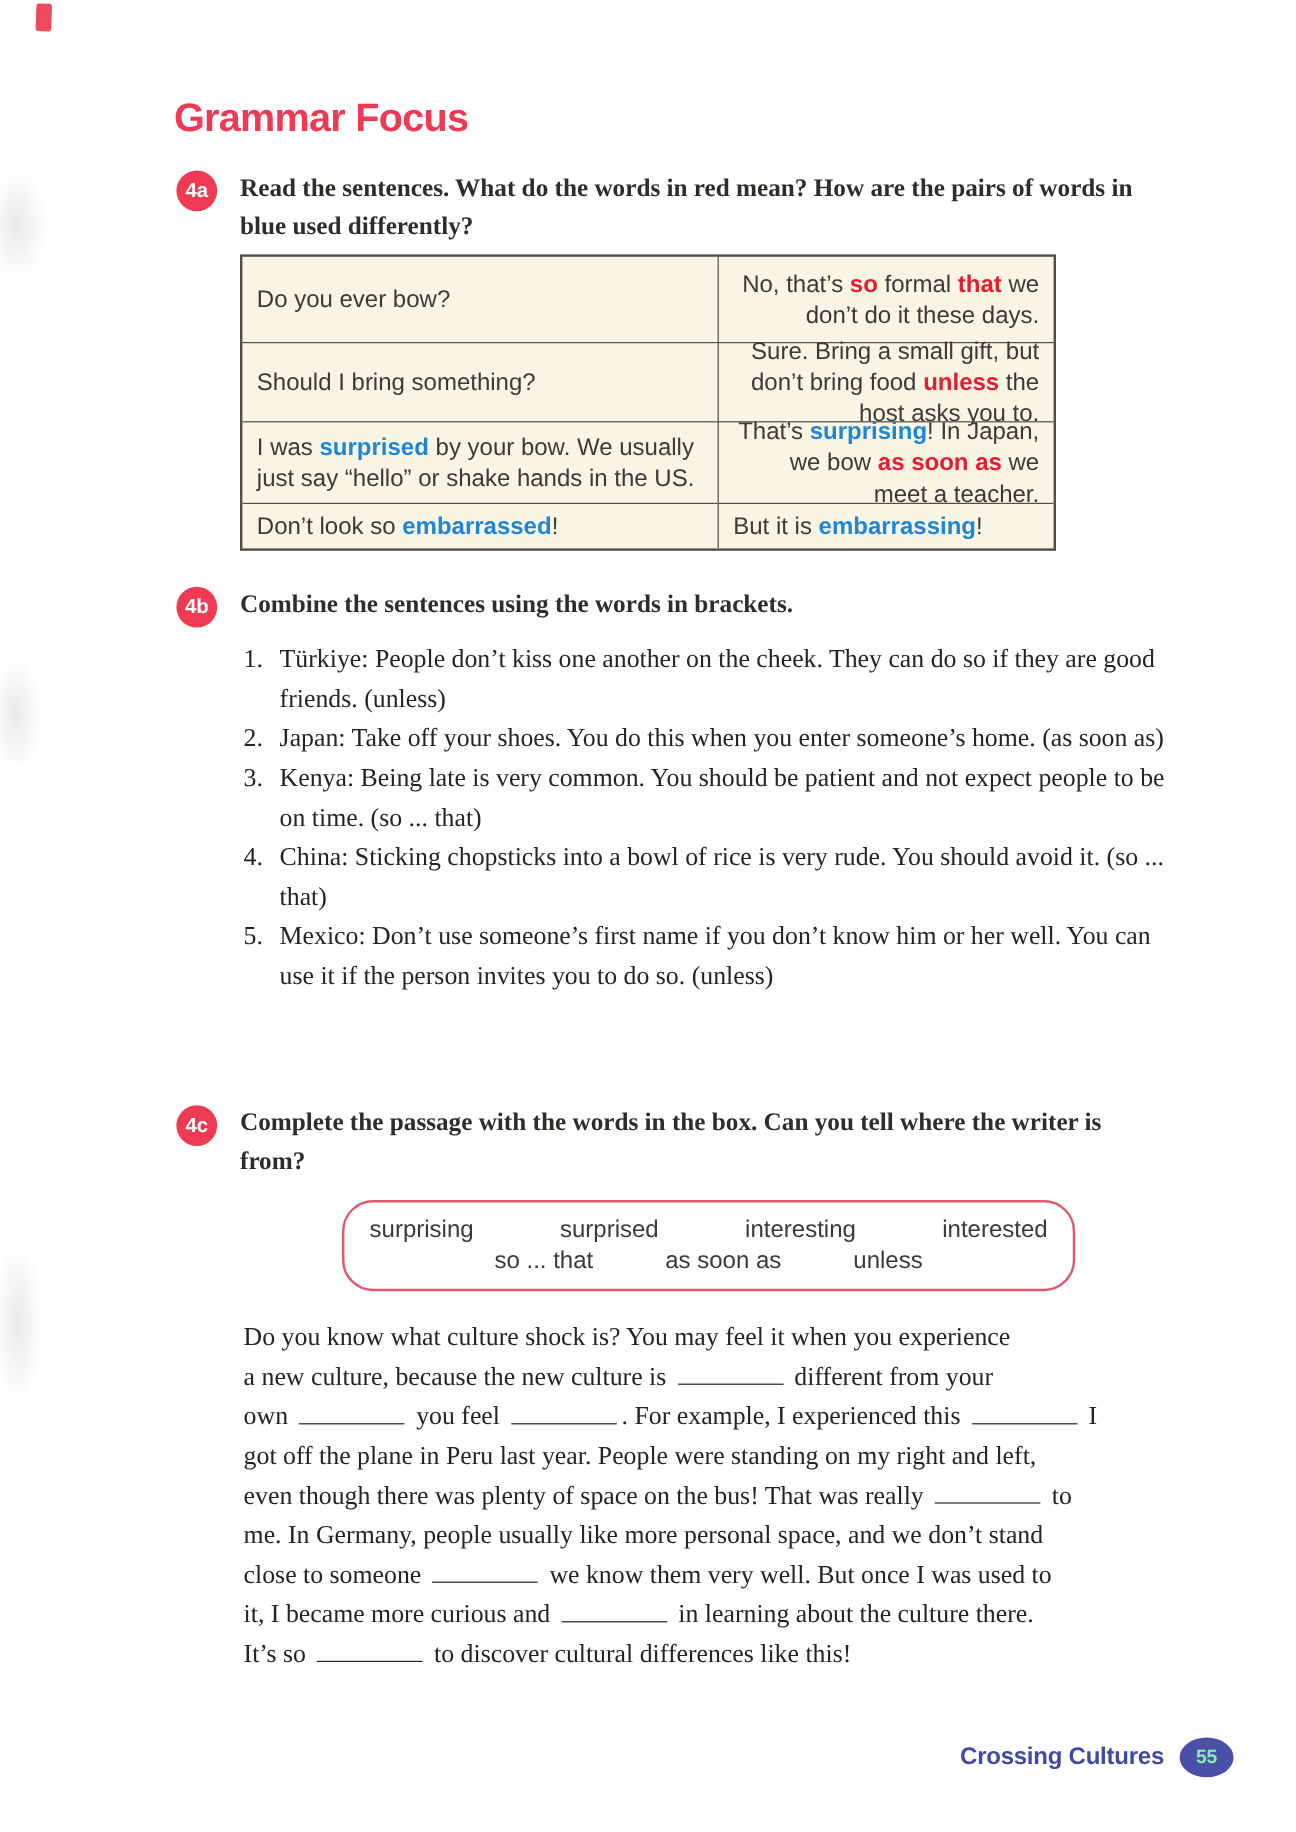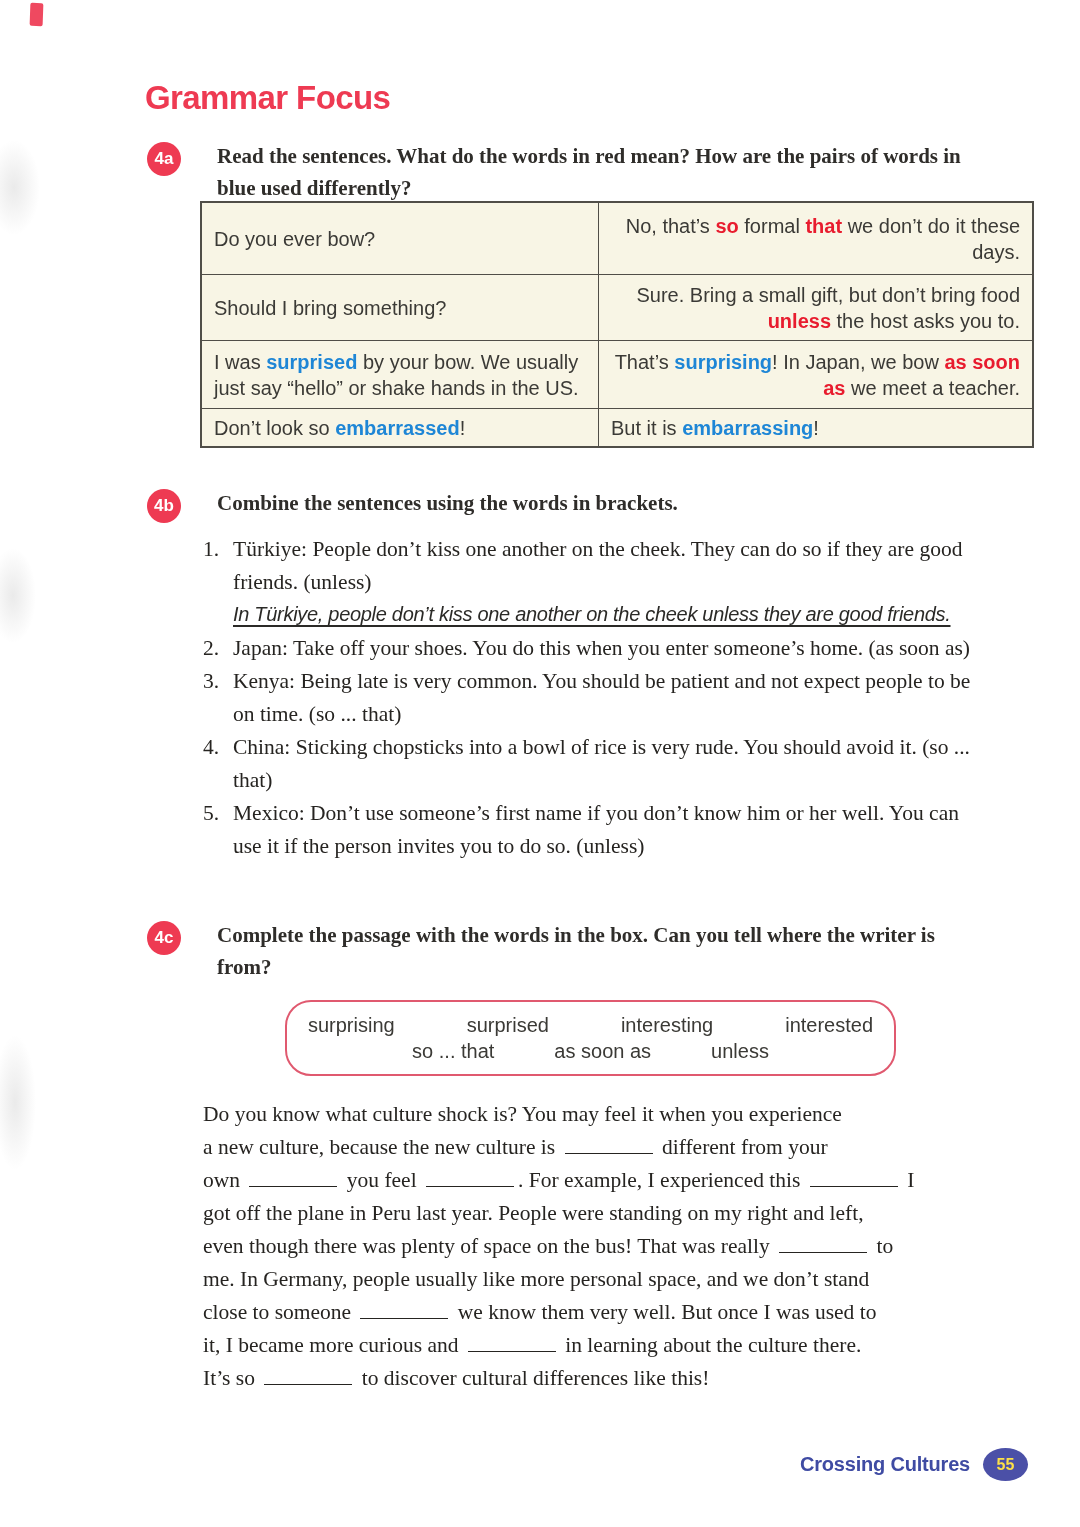--- a/index.html
+++ b/index.html
@@ -21,36 +21,36 @@
   }
   .red-mark{position:absolute;left:30px;top:3px;width:13px;height:23px;
     background:var(--accent_red);opacity:.92;border-radius:2px;transform:rotate(2deg);}
   .smudge{position:absolute;border-radius:50%;
     background:radial-gradient(closest-side,rgba(125,125,125,.16),rgba(125,125,125,0));}
   .page-title{
     position:absolute;left:145px;top:57px;
     font:700 33px "Liberation Sans",sans-serif;letter-spacing:-.6px;
     color:var(--accent_red);
   }
-  .sec{position:absolute;display:flex;gap:36px;}
+  .sec{position:absolute;display:flex;gap:19px;}
   .badge{
     width:34px;height:34px;border-radius:50%;background:var(--accent_red);
     color:#fff;font:700 17px "Liberation Sans",sans-serif;
     display:flex;align-items:center;justify-content:center;flex:0 0 34px;
     margin-top:2px;
   }
   .sec-heading{
     font:700 21px/32px "Liberation Serif",serif;color:#2f2d2a;
   }
   #sec4a{left:147px;top:140px;} #sec4a .sec-heading{width:748px;}
   #sec4b{left:147px;top:487px;} #sec4b .sec-heading{width:800px;}
   #sec4c{left:147px;top:919px;} #sec4c .sec-heading{width:742px;font-family:Liberation Serif, serif;}
 
   .grammar-table{
-    position:absolute;left:200px;top:201px;width:834px;
+    position:absolute;left:200px;top:212px;width:680px;
     background:var(--table_bg);border:2px solid var(--table_border);
     display:grid;grid-template-columns:396px 1fr;
     grid-template-rows:71px 66px 68px 38px;
     box-sizing:border-box;
   }
   .cell{
     padding:4px 12px;display:flex;align-items:center;box-sizing:border-box;
     font:20px/26px "Liberation Sans",sans-serif;color:var(--table_ink);
     border-top:1.5px solid var(--table_border);
   }
@@ -91,21 +91,21 @@
     display:inline-block;width:88px;height:.85em;
     border-bottom:1.6px solid var(--ink);margin:0 4px;vertical-align:baseline;
   }
   .footer{
     position:absolute;right:52px;top:1448px;
     display:flex;align-items:center;gap:13px;margin-left:41px;
   }
   .footer-label{font:700 20px "Liberation Sans",sans-serif;color:var(--footer_indigo);letter-spacing:-.2px;}
   .page-badge{
     width:45px;height:33px;border-radius:50%;background:var(--badge_indigo);
-    color:#fde047;font:700 16px "Liberation Sans",sans-serif;
+    color:#86efac;font:700 16px "Liberation Sans",sans-serif;
     display:flex;align-items:center;justify-content:center;
   }
 </style>
 </head>
 <body>
 
 <div class="red-mark"></div>
 <div class="smudge" style="left:-12px;top:140px;width:52px;height:95px;"></div>
 <div class="smudge" style="left:-10px;top:548px;width:46px;height:95px;"></div>
 <div class="smudge" style="left:468px;top:233px;width:72px;height:46px;"></div>
@@ -148,21 +148,20 @@
 <div class="sec" id="sec4b">
   <div class="badge">4b</div>
   <div class="sec-heading">Combine the sentences using the words in brackets.</div>
 </div>
 
 <div class="items">
   <div class="item">
     <div class="item-num">1.</div>
     <div class="item-body">
       <div>Türkiye: People don’t kiss one another on the cheek. They can do so if they are good friends. (unless)</div>
-      <div class="answer">In Türkiye, people don’t kiss one another on the cheek unless they are good friends.</div>
     </div>
   </div>
   <div class="item">
     <div class="item-num">2.</div>
     <div class="item-body">Japan: Take off your shoes. You do this when you enter someone’s home. (as soon as)</div>
   </div>
   <div class="item">
     <div class="item-num">3.</div>
     <div class="item-body">Kenya: Being late is very common. You should be patient and not expect people to be on time. (so ... that)</div>
   </div>

